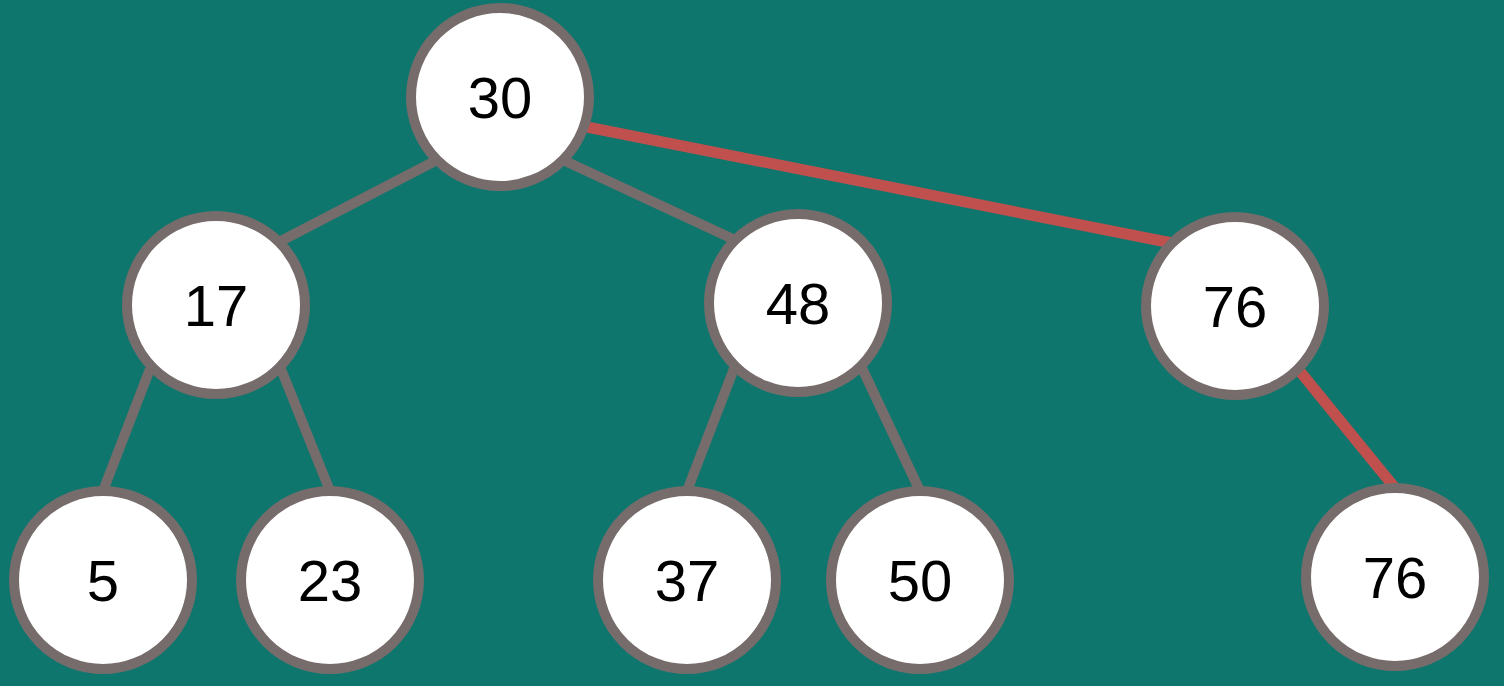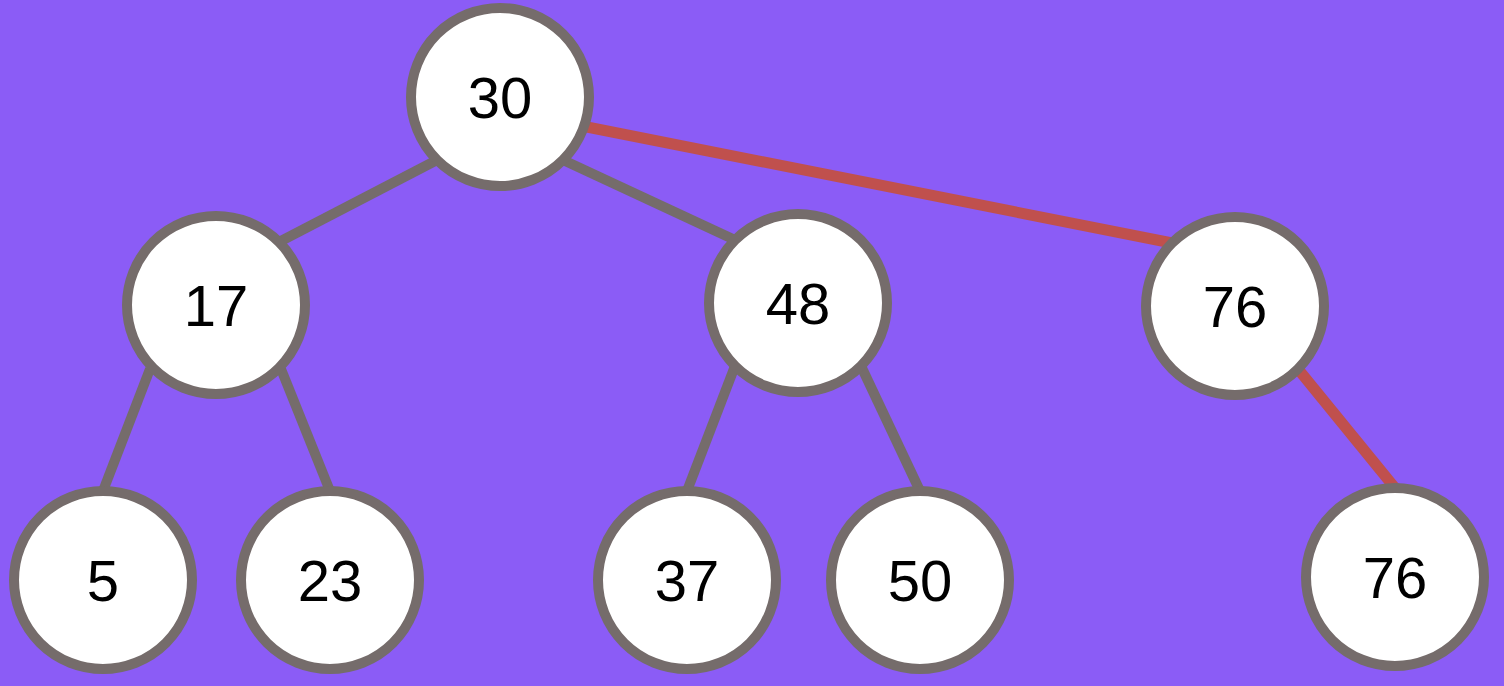--- a/index.html
+++ b/index.html
@@ -4,21 +4,21 @@
 <style>
   html, body {
     margin: 0;
     padding: 0;
     background: #ffffff;
   }
   .canvas-wrap {
     width: 1504px;
     height: 686px;
     position: relative;
-    background: #8b5cf6;
+    background: #0f766e;
     overflow: hidden;
   }
   svg {
     display: block;
   }
   .node-label {
     font-family: "Liberation Sans", "DejaVu Sans", sans-serif;
     font-weight: 400;
   }
 </style>

